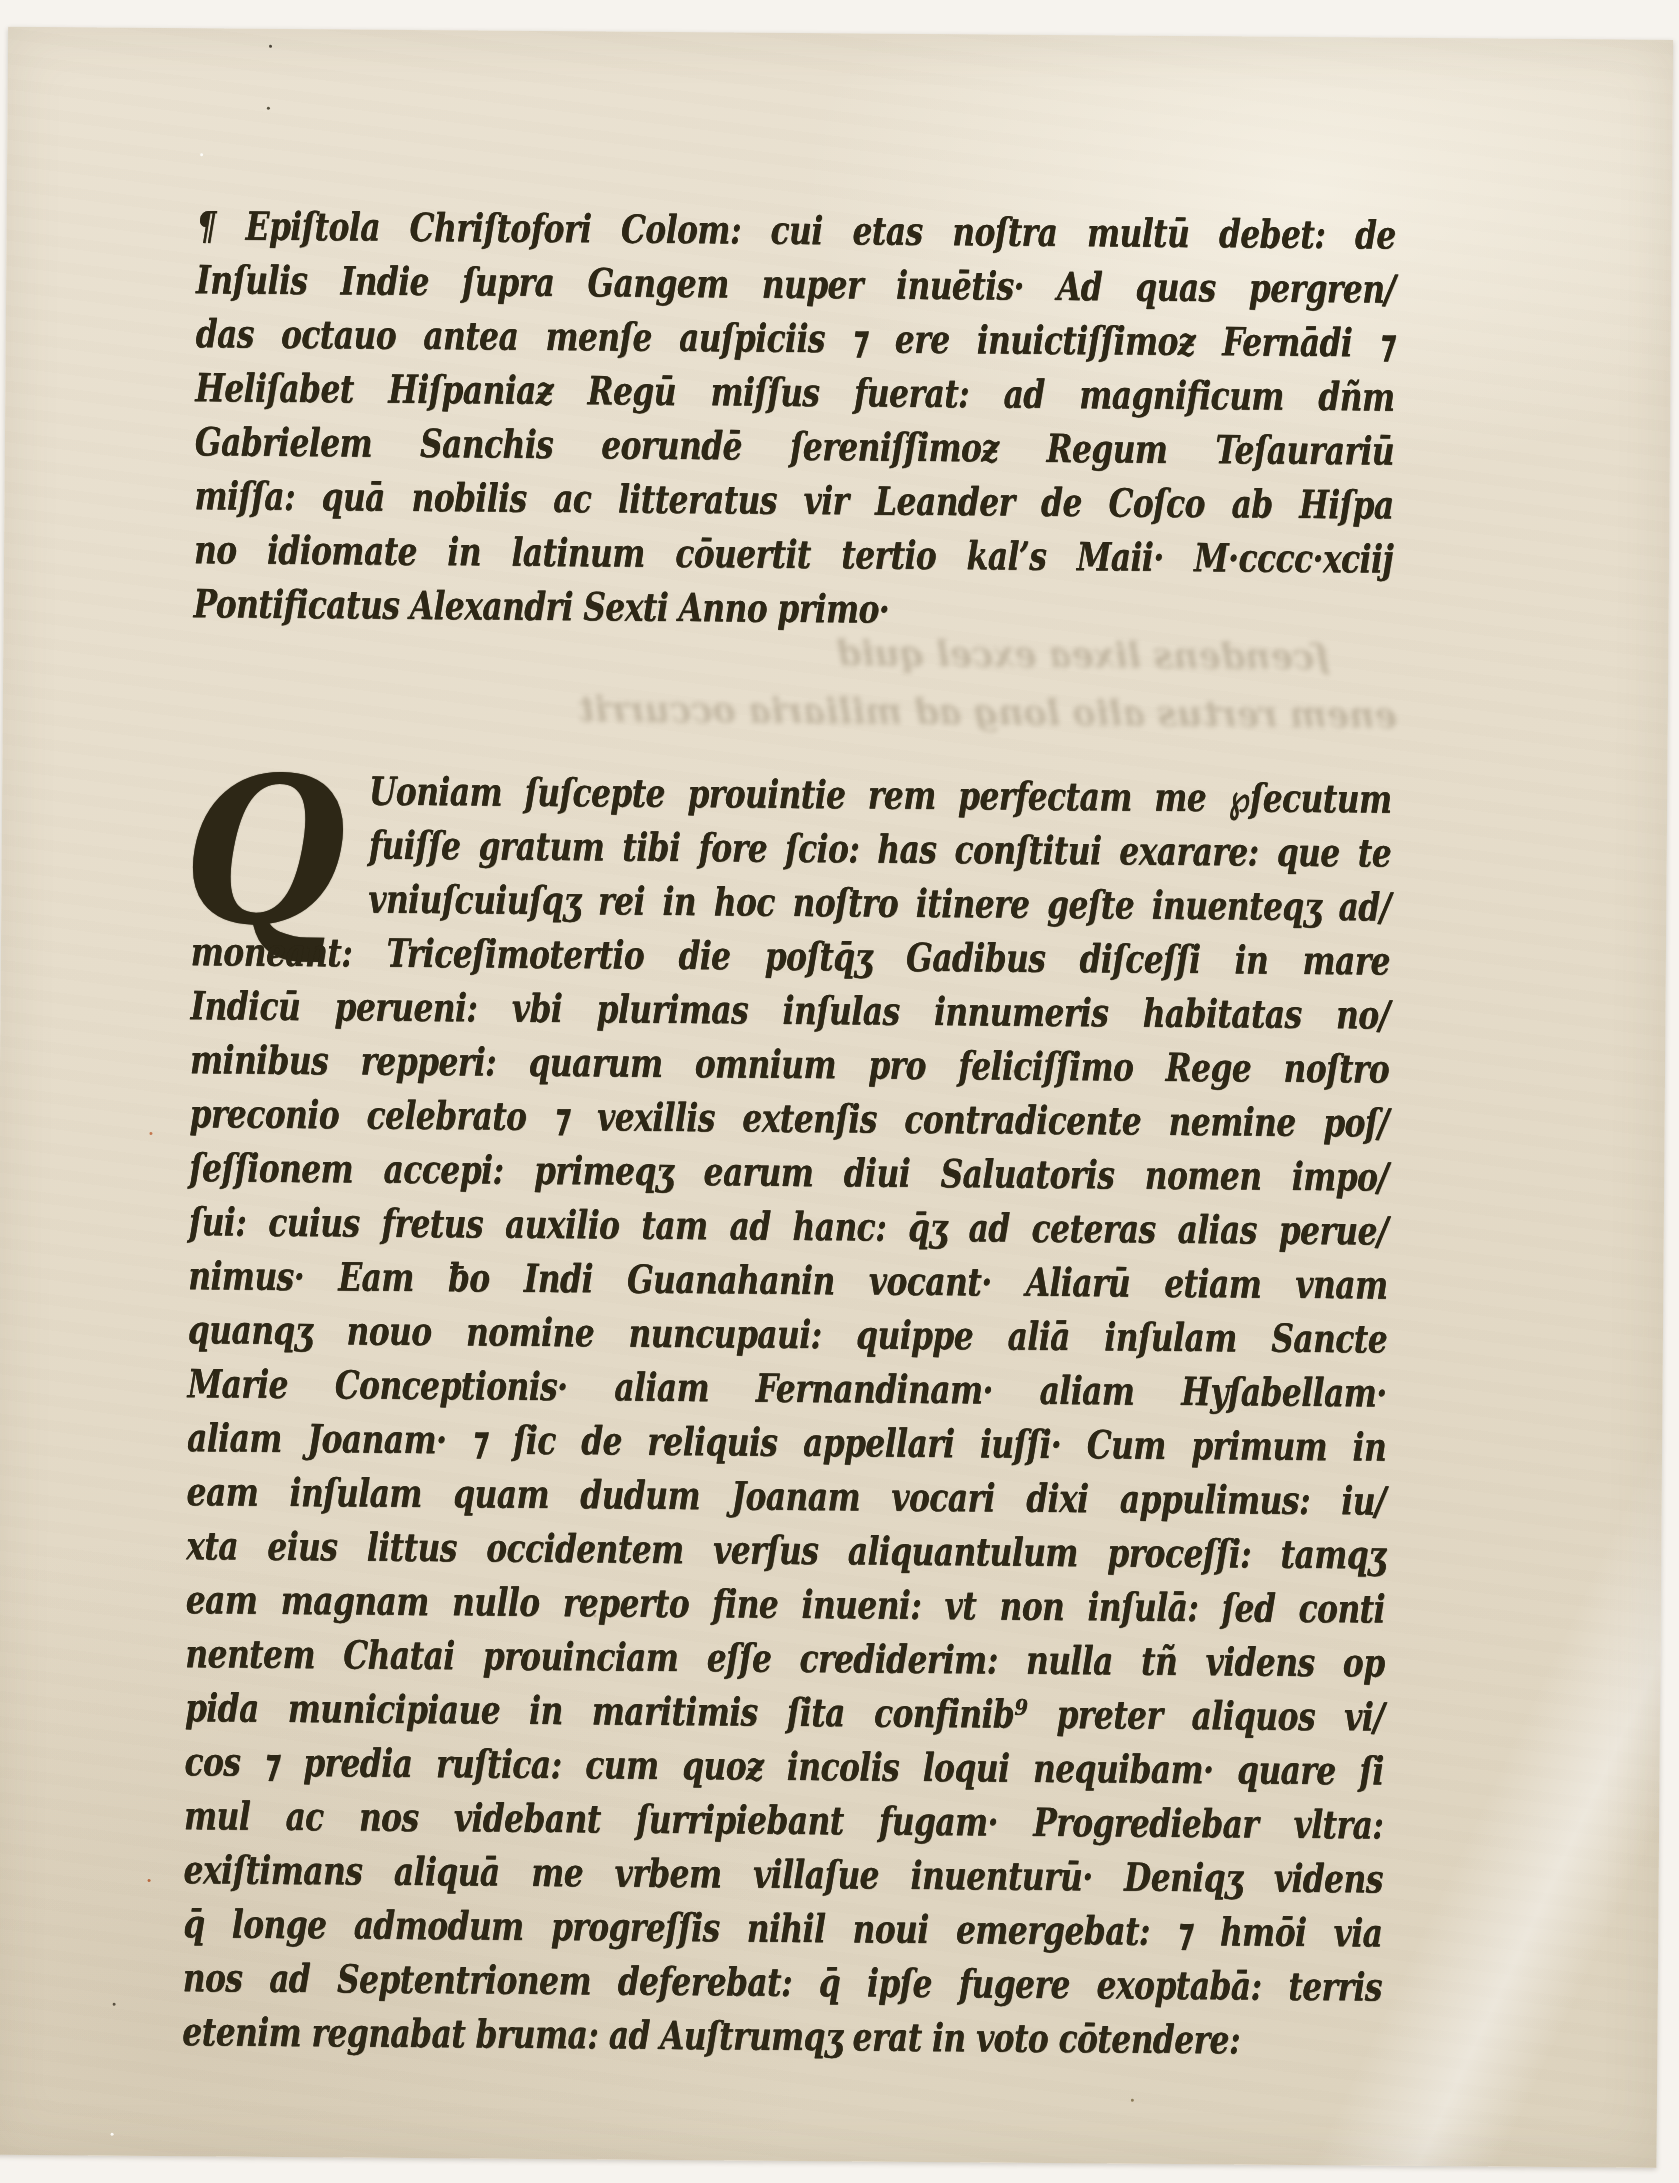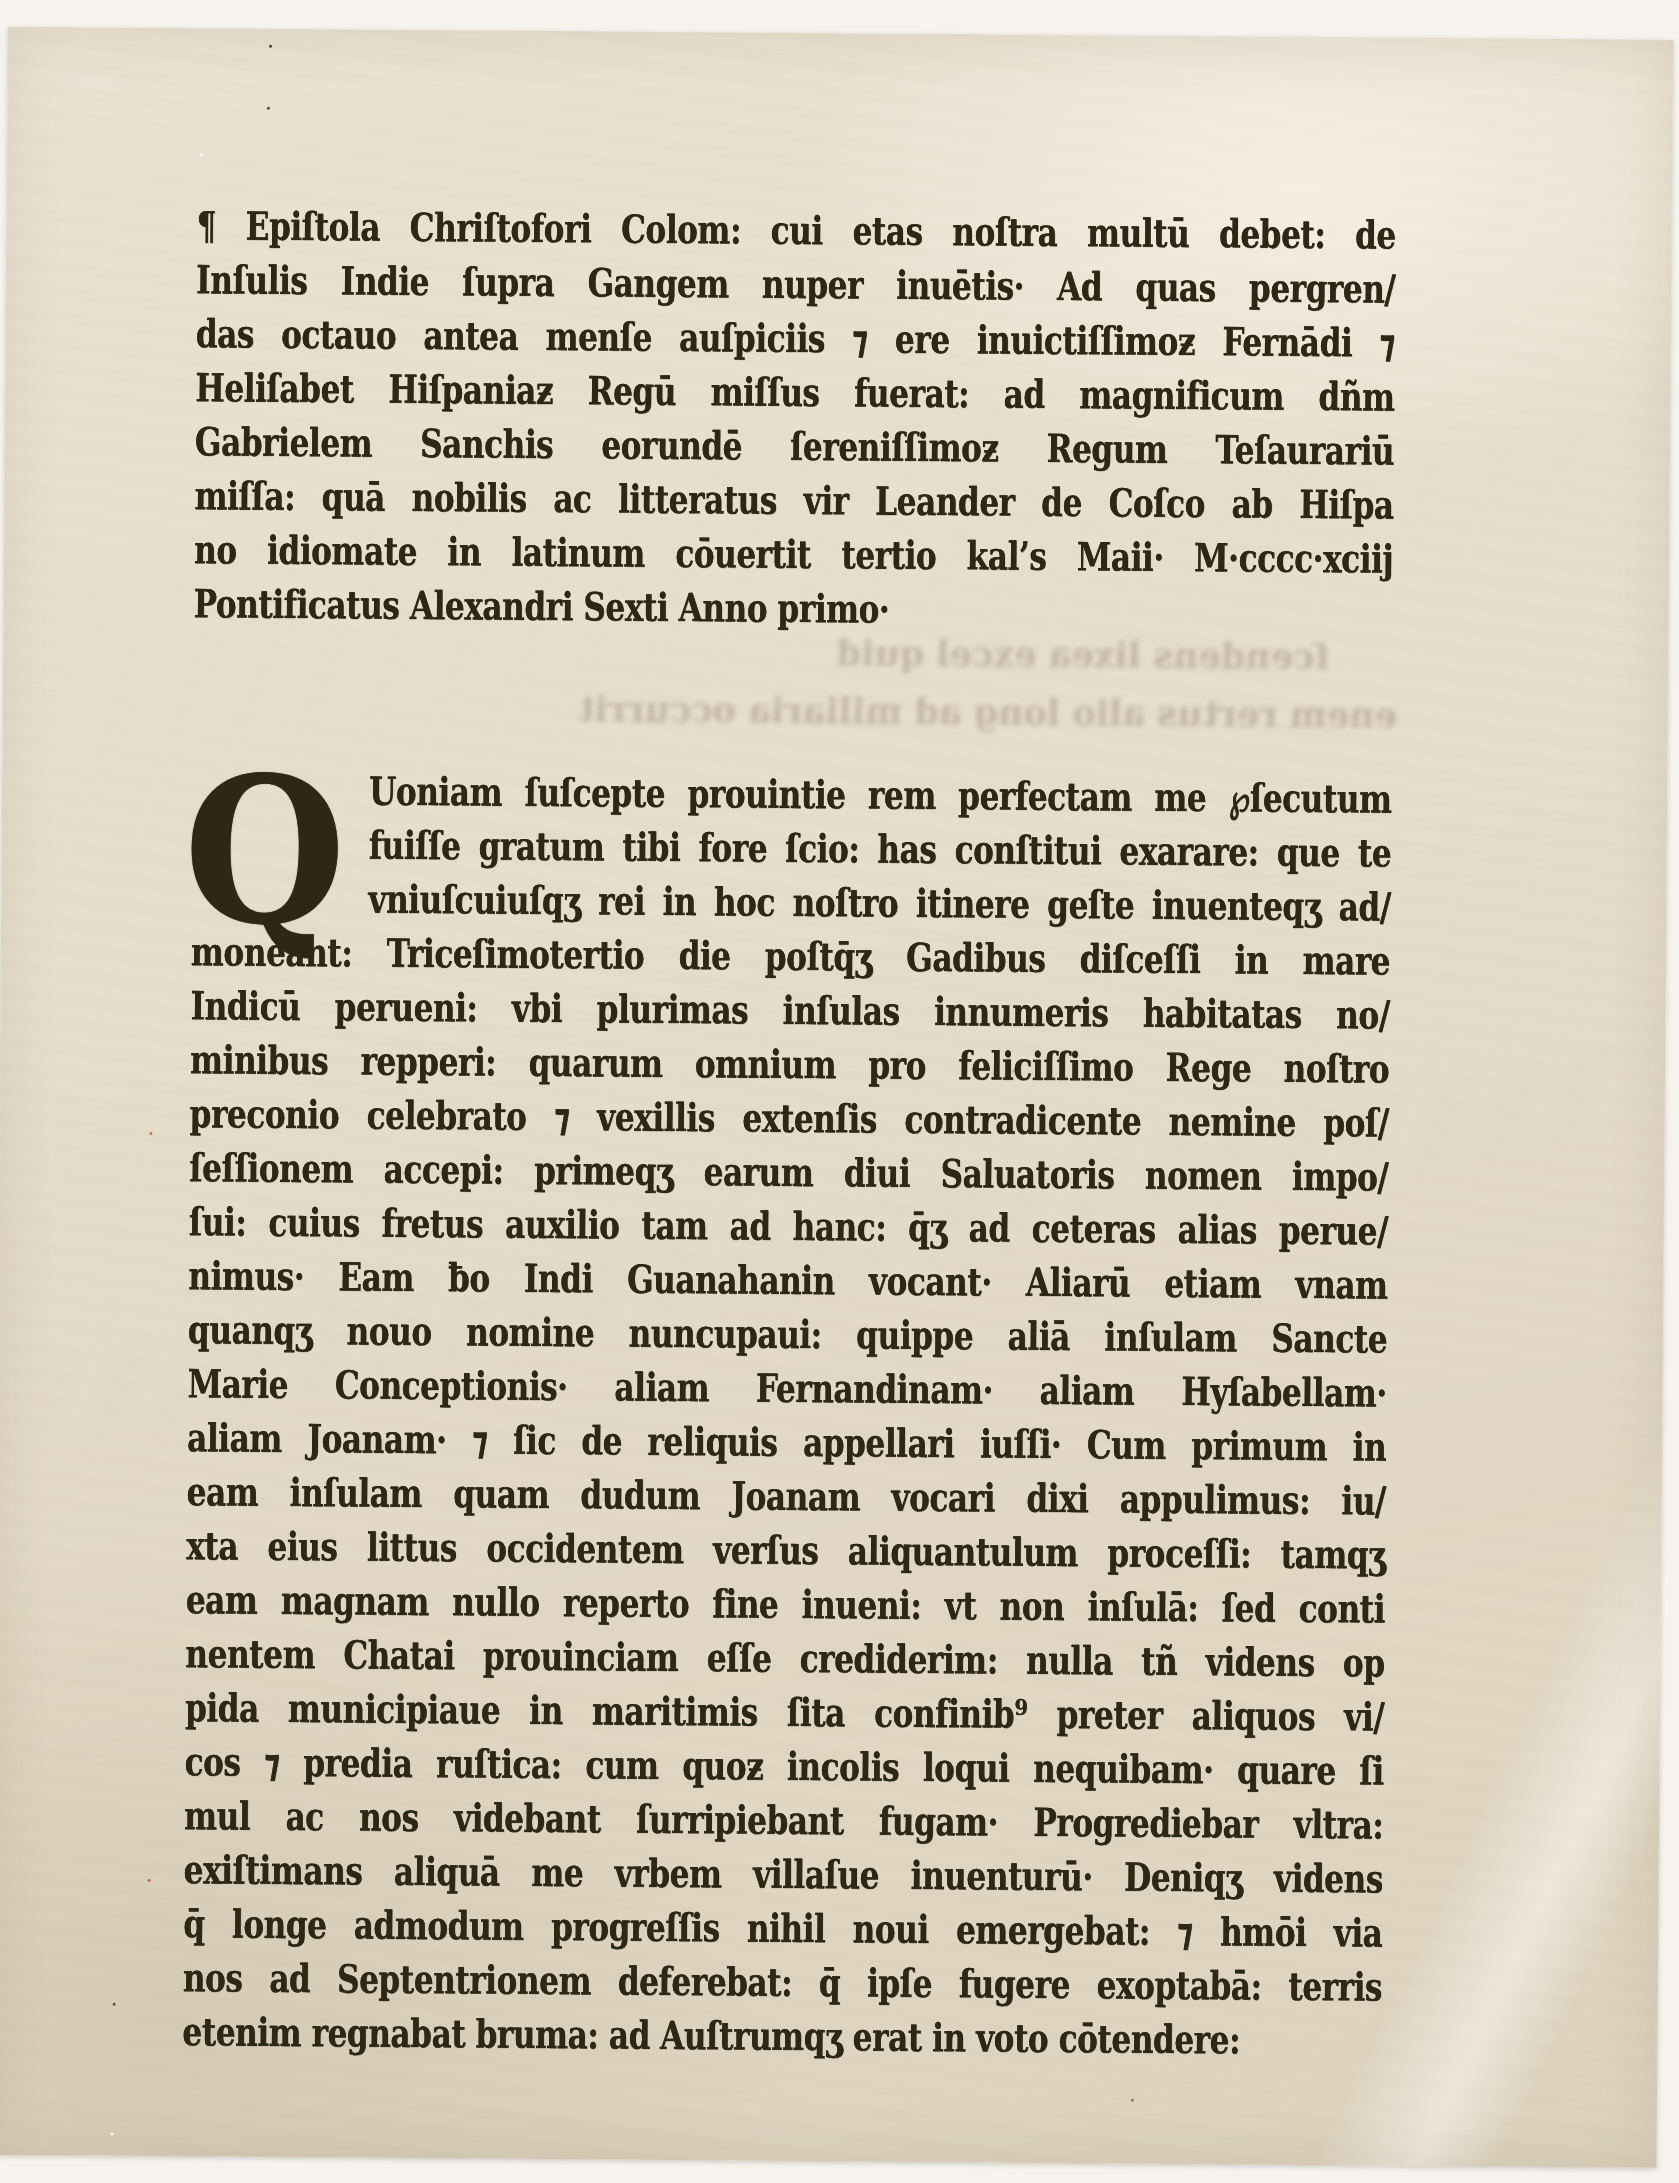--- a/index.html
+++ b/index.html
@@ -8,20 +8,21 @@
     width: 1679px;
     height: 2183px;
     background: #f6f3ee;
     overflow: hidden;
     font-family: "DejaVu Serif", "DejaVu Sans", serif;
   }
 
   .stage {
     position: absolute;
     inset: 0;
+    font-style: italic;
   }
 
   
   .paper {
     position: absolute;
     left: 8px;
     top: 27px;
     width: 1665px;
     height: 2128px;
     transform: rotate(0.45deg);

